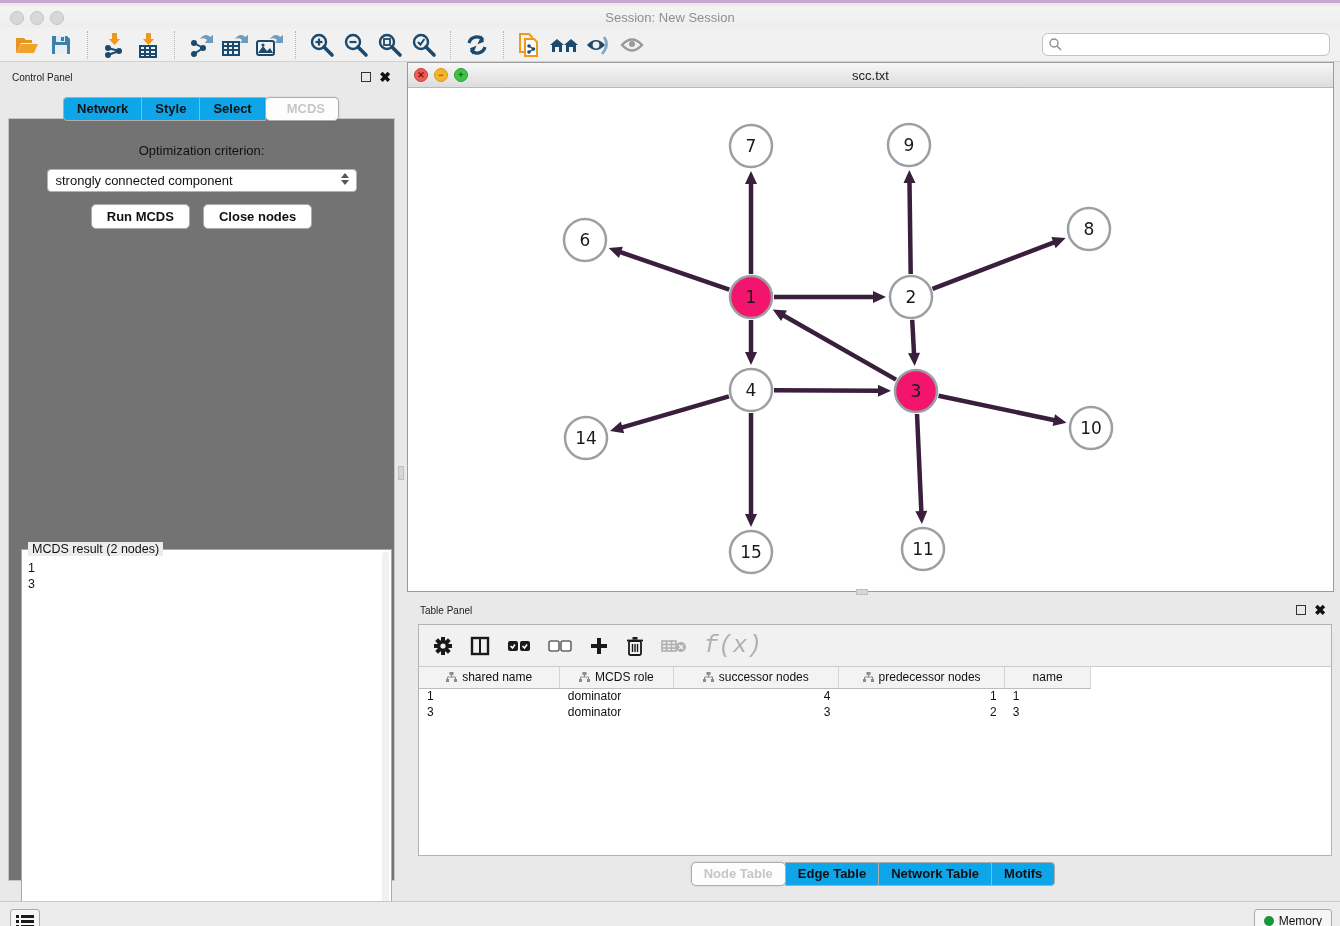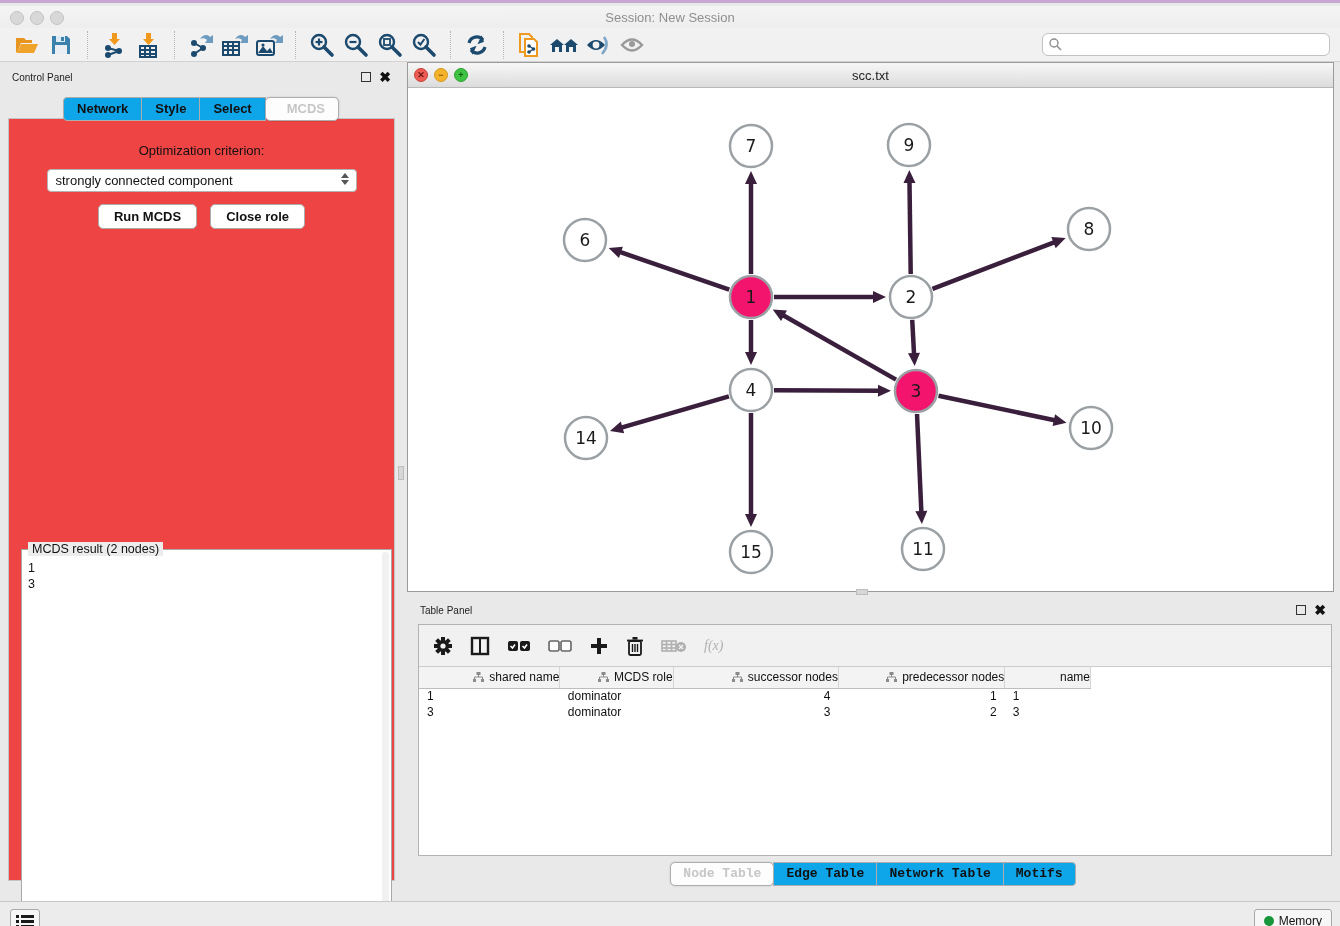--- a/index.html
+++ b/index.html
@@ -34,21 +34,21 @@
   .float-ico { width:10px; height:10px; border:1.6px solid #333; display:inline-block; }
   .close-ico { font-size:14px; font-weight:bold; color:#111; line-height:10px; }
 
   .cp-tabs { position:absolute; top:35px; left:0; width:100%; display:flex; justify-content:center; z-index:3; }
   .tab { font-size:13px; font-weight:600; color:#111; background:#0ea5e9; border:1px solid #adadad;
     padding:3px 13px 4px 13px; margin-left:-1px; }
   .tab.first { border-radius:4px 0 0 4px; }
   .tab.active { color:#c6c6c6; background:#fdfdfd; border-radius:5px; box-shadow:0 0 2px rgba(0,0,0,.18);padding-left:21px; }
 
   .cp-body { position:absolute; left:8px; top:56px; width:387px; height:763px;
-    background:#ef4444; border:1px solid #c4c4c4; }
+    background:#737373; border:1px solid #c4c4c4; }
   .opt-label { margin-top:24px; text-align:center; font-size:13px; color:#111; }
   .cp-select { margin:11px auto 0 auto; width:310px; height:23px; background:#fff;
     border:1px solid #b3b3b3; border-radius:4px; display:flex; align-items:center;
     font-size:13px; color:#111; padding:0 8px; position:relative; }
   .cp-select .chevs { position:absolute; right:7px; top:3px; display:flex; flex-direction:column; gap:2px; }
   .chev-up { width:0; height:0; border-left:4px solid transparent; border-right:4px solid transparent; border-bottom:5px solid #555; }
   .chev-dn { width:0; height:0; border-left:4px solid transparent; border-right:4px solid transparent; border-top:5px solid #555; }
   .cp-btn-row { margin-top:12px; display:flex; justify-content:center; gap:13px; }
   .cp-btn { font-family:"Liberation Sans",sans-serif; font-size:13px; font-weight:600; color:#111;
     background:#fff; border:1px solid #ababab; border-radius:5px; padding:4px 15px; }
@@ -81,26 +81,26 @@
   .table-panel { left:407px; top:596px; width:933px; height:294px; background:#e9e9e9; }
   .tp-header { height:24px; display:flex; align-items:center; padding:4px 14px 0 13px;gap:8px; }
   .tp-frame { position:absolute; left:11px; top:28px; width:914px; height:232px;
     border:1px solid #b3b3b3; background:#fff; }
   .tp-toolbar { height:42px; background:#f1f1f1; border-bottom:1px solid #cccccc;
     display:flex; align-items:center; gap:17px; padding:0 14px; }
   .tpi { display:flex; align-items:center; justify-content:center; background:none; border:none; }
   table.node-table { border-collapse:collapse; width:672px; table-layout:fixed; font-size:12px; }
   .node-table th { height:21px; background:#f3f3f3; border-right:1px solid #d5d5d5; border-bottom:1px solid #bdbdbd;
     font-weight:normal; color:#111; font-size:12px; }
-  .node-table th .hwrap { display:flex; align-items:center; justify-content:flex-end; gap:5px; }
+  .node-table th .hwrap { display:flex; align-items:center; justify-content:center; gap:5px; }
   .node-table td { height:16px; padding:0 8px; color:#111; white-space:nowrap; }
   .al-r { text-align:right; } .al-l { text-align:left; }
 
   .tp-tabs { position:absolute; left:0; top:266px; width:100%; display:flex; justify-content:center; }
-  .tp-tabs .tab { padding:3px 12px 4px 12px;font-family:Liberation Mono, monospace; }
+  .tp-tabs .tab { padding:3px 12px 4px 12px; }
   .tp-tabs .tab.last { border-radius:0 4px 4px 0; }
   .tp-tabs .tab.active { border-radius:5px; }
 
   
   .statusbar { left:0; top:890px; width:1340px; height:36px; background:#ececec; border-top:1px solid #c9c9c9;margin-top:11px; }
   .list-btn { position:absolute; left:10px; top:7px; width:30px; height:23px; background:#f6f6f6;
     border:1px solid #a9a9a9; border-radius:3px; display:flex; align-items:center; justify-content:center; }
   .mem-btn { position:absolute; right:8px; top:7px; height:23px; background:#f6f6f6;
     border:1px solid #a9a9a9; border-radius:3px; display:flex; align-items:center; gap:5px;
     padding:0 9px; font-size:12px; color:#111; }
@@ -298,21 +298,21 @@
     <div class="opt-label">Optimization criterion:</div>
     <div class="cp-select">
       <span>strongly connected component</span>
       <span class="chevs">
           <span class="chev-up"></span>
           <span class="chev-dn"></span>
         </span>
     </div>
     <div class="cp-btn-row">
       <button class="cp-btn">Run MCDS</button>
-      <button class="cp-btn">Close role</button>
+      <button class="cp-btn">Close nodes</button>
     </div>
     <div class="mcds-result">
       <span class="mcds-legend">MCDS result (2 nodes)</span>
       <div class="mcds-text">1
 3</div>
       <div class="mcds-scroll"></div>
     </div>
   </div>
 </div>
 
@@ -447,21 +447,21 @@
             <rect x="1" y="3" width="14" height="10"></rect>
               <line x1="1" y1="6.5" x2="15" y2="6.5"></line>
               <line x1="1" y1="10" x2="15" y2="10"></line>
             <line x1="5.5" y1="3" x2="5.5" y2="13"></line>
               <line x1="10.5" y1="3" x2="10.5" y2="13"></line>
           </g>
           <circle cx="20" cy="9" r="5" fill="#b0b0b0"></circle>
           <path d="M18 7l4 4M22 7l-4 4" stroke="#f1f1f1" stroke-width="1.5"></path>
         </svg>
       </button>
-      <button class="tpi" disabled="" style="font-family:Liberation Serif, serif; font-style:italic; font-size:14px; color:#b0b0b0;">
+      <button class="tpi" disabled="" style="font-family:Liberation Mono, monospace; font-style:italic; font-size:24px; color:#b0b0b0;">
         <span>f(x)</span>
       </button>
     </div>
     <table class="node-table">
       <colgroup>
           <col style="width:138px">
           <col style="width:111px">
           <col style="width:162px">
           <col style="width:163px">
           <col style="width:84px">

